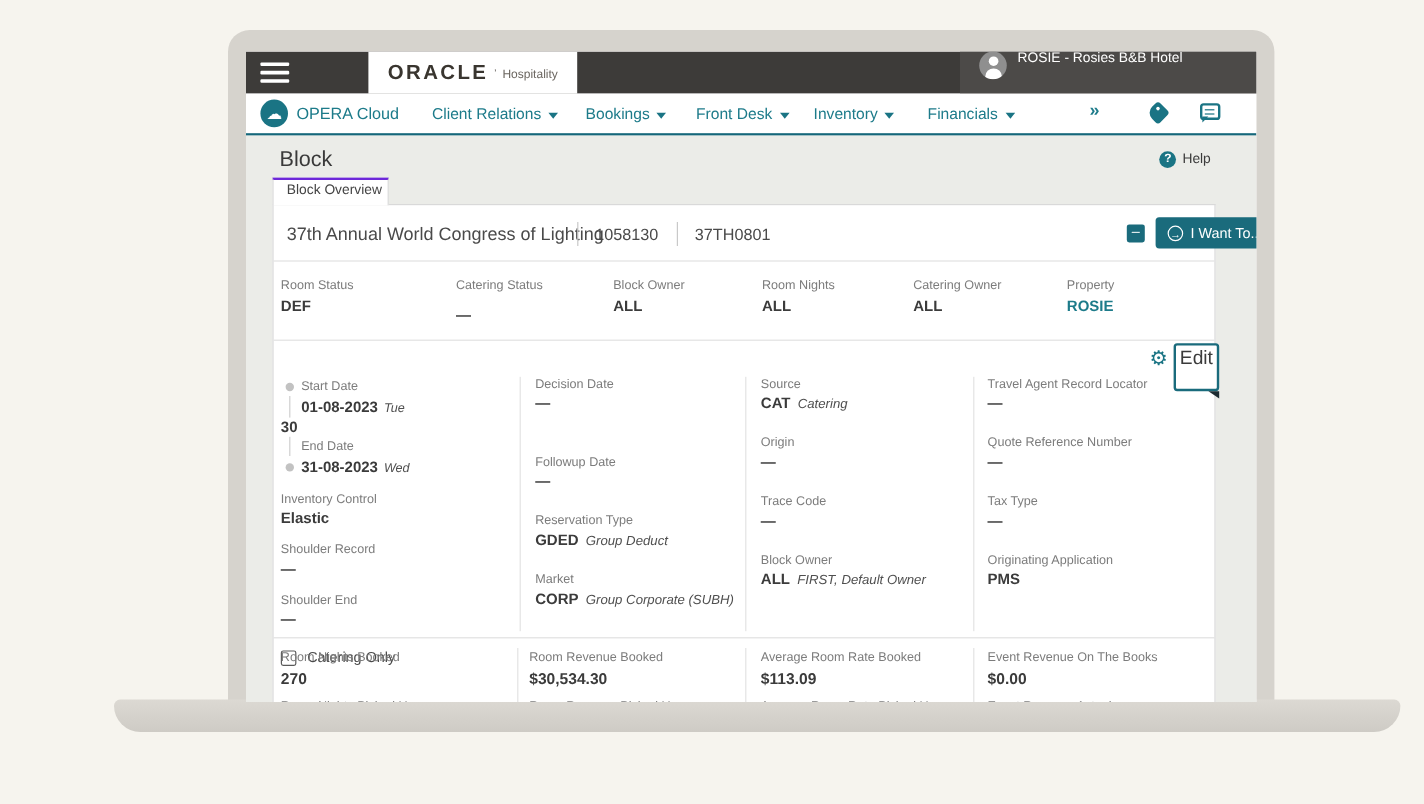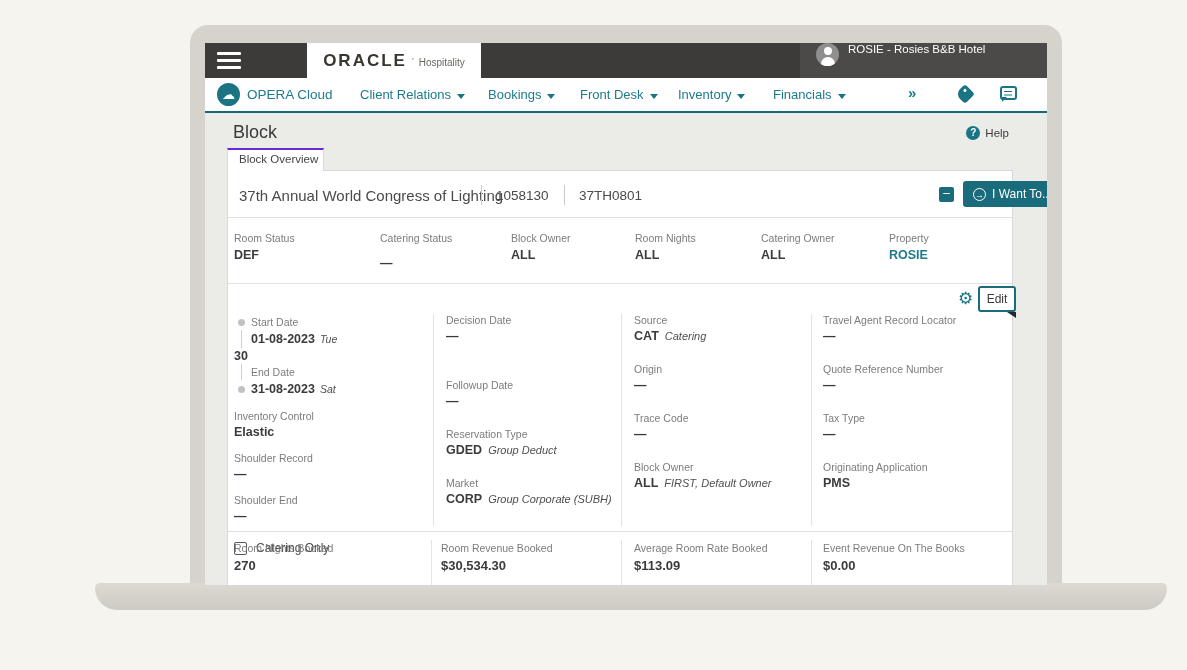--- a/index.html
+++ b/index.html
@@ -97,22 +97,22 @@
   .status-row { position:relative; height:66px; border-bottom:1px solid #e2e2e2; }
   .st-col { position:absolute; top:14px; }
   .st-label { font-size:10.5px; color:#7c7c7c; }
   .st-value { font-size:12.5px; font-weight:bold; color:#3b3b3b; margin-top:4px; }
   .st-value.teal { color:#1d7b8a; }
   .st-value.low { margin-top:12px; }
   
   .details { position:relative; height:247px; }
   .gear-icon { position:absolute; left:730px; top:4px; font-size:17px; color:#1a7484; cursor:pointer; }
   .edit-btn {
-    position:absolute; left:750px; top:2px; width:38px; height:26px; background:#fff;
-    border:2px solid #1a6b7c; border-radius:3px; font-size:12px; color:#3b3b3b;
+    position:absolute; left:750px; top:2px; width:38px; height:40px; background:#fff;
+    border:2px solid #1a6b7c; border-radius:3px; font-size:16px; color:#3b3b3b;
     text-align:center; line-height:22px; cursor:pointer; z-index:3;
   }
   .edit-btn::after { content:""; position:absolute; right:-2px; bottom:-8px; border-left:9px solid transparent; border-top:6px solid #1d2b31; }
   .vdiv { position:absolute; top:30px; width:1px; height:212px; background:#e3e3e3; }
   .dcol { position:absolute; top:30px; }
   .fld { margin-bottom:13px; }
   .fld-label { font-size:10.5px; color:#7c7c7c; }
   .fld-value { font-size:12.5px; font-weight:bold; color:#3b3b3b; margin-top:3px; }
   .fld-note { font-size:11px; font-style:italic; font-weight:normal; color:#4f4f4f; margin-left:6px; }
   
@@ -250,21 +250,21 @@
           <div class="tl-row">
             <div class="tl-rail">
                 <div class="tl-line"></div>
               </div>
             <div class="tl-label">End Date</div>
           </div>
           <div class="tl-row" style="margin-bottom:12px">
             <div class="tl-rail">
                 <div class="tl-dot"></div>
               </div>
-            <div class="tl-date"><span>31-08-2023</span><span class="tl-day">Sat</span></div>
+            <div class="tl-date"><span>31-08-2023</span><span class="tl-day">Wed</span></div>
           </div>
           <div class="fld">
             <div class="fld-label">Inventory Control</div>
             <div class="fld-value">Elastic</div>
           </div>
           <div class="fld">
             <div class="fld-label">Shoulder Record</div>
             <div class="fld-value">—</div>
           </div>
           <div class="fld">

